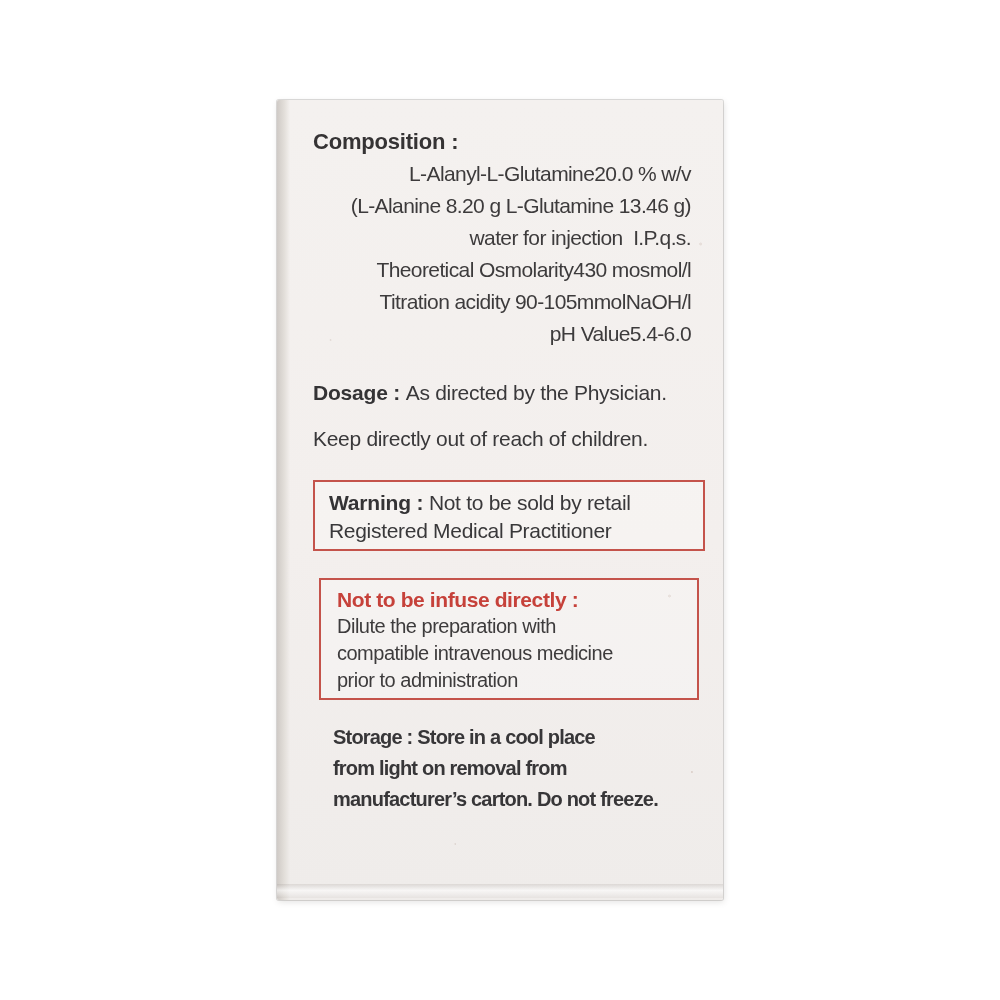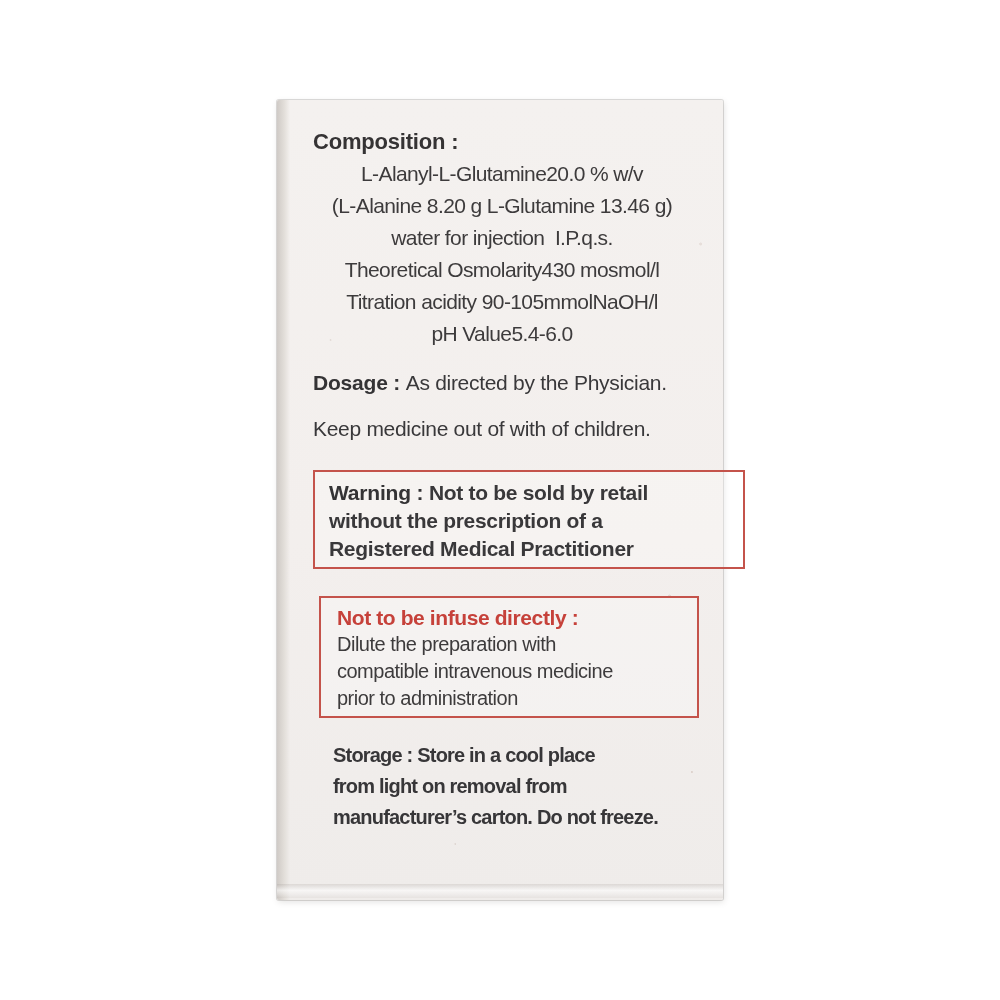--- a/index.html
+++ b/index.html
@@ -43,44 +43,43 @@
     padding: 26px 32px 0 36px;
     color: #3a3839;
   }
 
   
   .comp-heading {
     font-size: 22px; font-weight: bold; letter-spacing: -0.2px;
     height: 32px; line-height: 32px; color: #353334;
   }
   .comp-row {
-    display: flex; justify-content: center;
+    display: flex; justify-content: flex-end;
     font-size: 21px; letter-spacing: -0.6px;
     height: 32px; line-height: 32px;
     white-space: pre; color: #3d3b3c;
   }
 
   
   .dosage-line {
-    margin-top: 18px; font-size: 21px; letter-spacing: -0.3px;
+    margin-top: 28px; font-size: 21px; letter-spacing: -0.3px;
     height: 30px; line-height: 30px; white-space: pre; color: #39383a;
   }
   .dosage-line b { letter-spacing: -0.2px; color: #343335; }
   .keep-notice {
     margin-top: 16px; font-size: 21px; letter-spacing: -0.3px;
     height: 30px; line-height: 30px; white-space: pre; color: #39383a;
   }
 
   
   .warning-box {
-    margin-top: 26px; width: 432px;
+    margin-top: 26px; width: 392px;
     border: 2px solid #c4534b;
     padding: 7px 10px 4px 14px;
     background: rgba(255,255,255,.25);
-    font-weight: bold;
   }
   .warning-box .w-line {
     font-size: 21px; letter-spacing: -0.3px;
     line-height: 28px; white-space: pre; color: #39383a;
   }
   .warning-box b { color: #343335; letter-spacing: -0.2px; }
 
   
   .infuse-box {
     margin-top: 27px; width: 380px;
@@ -138,25 +137,24 @@
           <span>mmolNaOH/l</span>
         </div>
         <div class="comp-row">
           <span>pH Value</span>
           <span>5.4-6.0</span>
         </div>
       </div>
 
       <div class="dosage-line"><b>Dosage : </b><span>As directed by the Physician.</span></div>
 
-      <div class="keep-notice">Keep medicine out of with of children.</div>
+      <div class="keep-notice">Keep directly out of reach of children.</div>
 
       <div class="warning-box">
         <div class="w-line"><b>Warning : </b><span>Not to be sold by retail</span></div>
-        <div class="w-line">without the prescription of a</div>
         <div class="w-line">Registered Medical Practitioner</div>
       </div>
 
       <div class="infuse-box">
         <div class="infuse-heading">Not to be infuse directly :</div>
         <div class="i-line">Dilute the preparation with</div>
         <div class="i-line">compatible intravenous medicine</div>
         <div class="i-line">prior to administration</div>
       </div>
 

